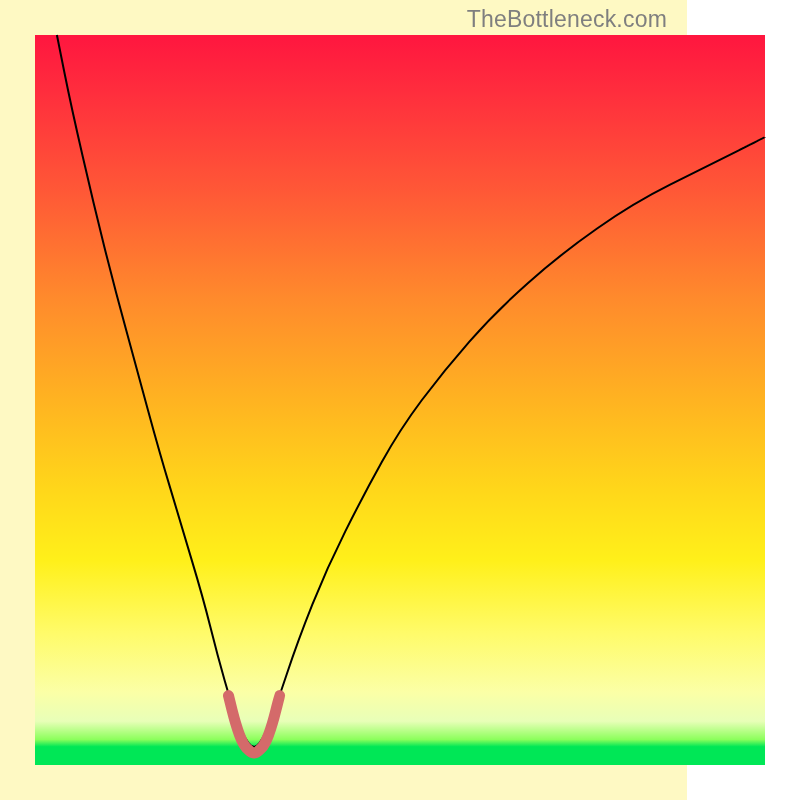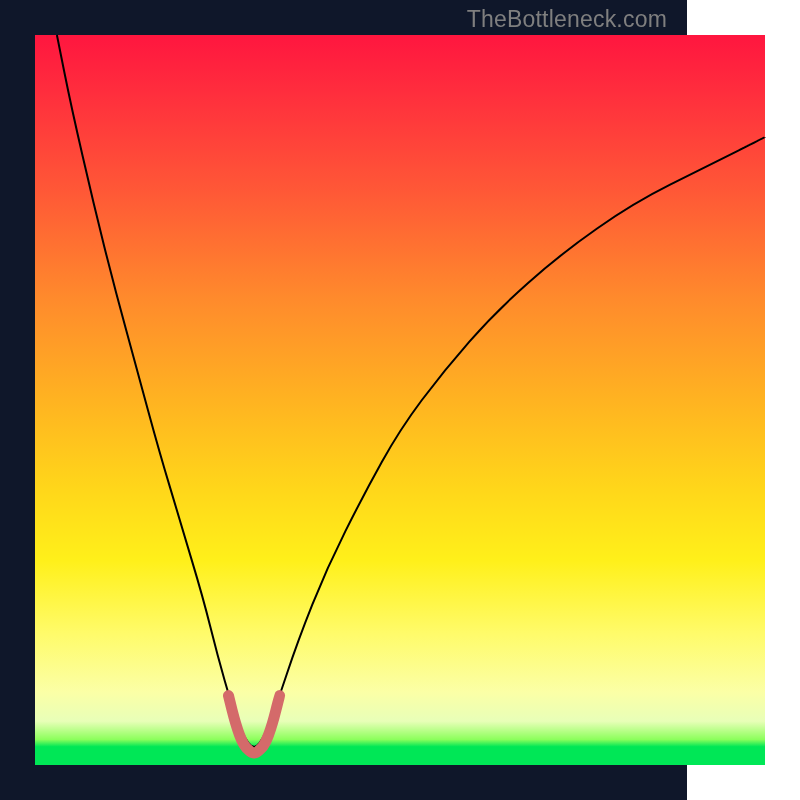--- a/index.html
+++ b/index.html
@@ -7,21 +7,21 @@
     padding: 0;
     width: 800px;
     height: 800px;
     overflow: hidden;
     font-family: Arial, Helvetica, sans-serif;
   }
   .outer {
     position: relative;
     width: 687px;
     height: 800px;
-    background: #0f172a;
+    background: #fef9c3;
   }
   .plot {
     position: absolute;
     left: 35px;
     top: 35px;
     width: 730px;
     height: 730px;
     
     background: linear-gradient(
       to bottom,

